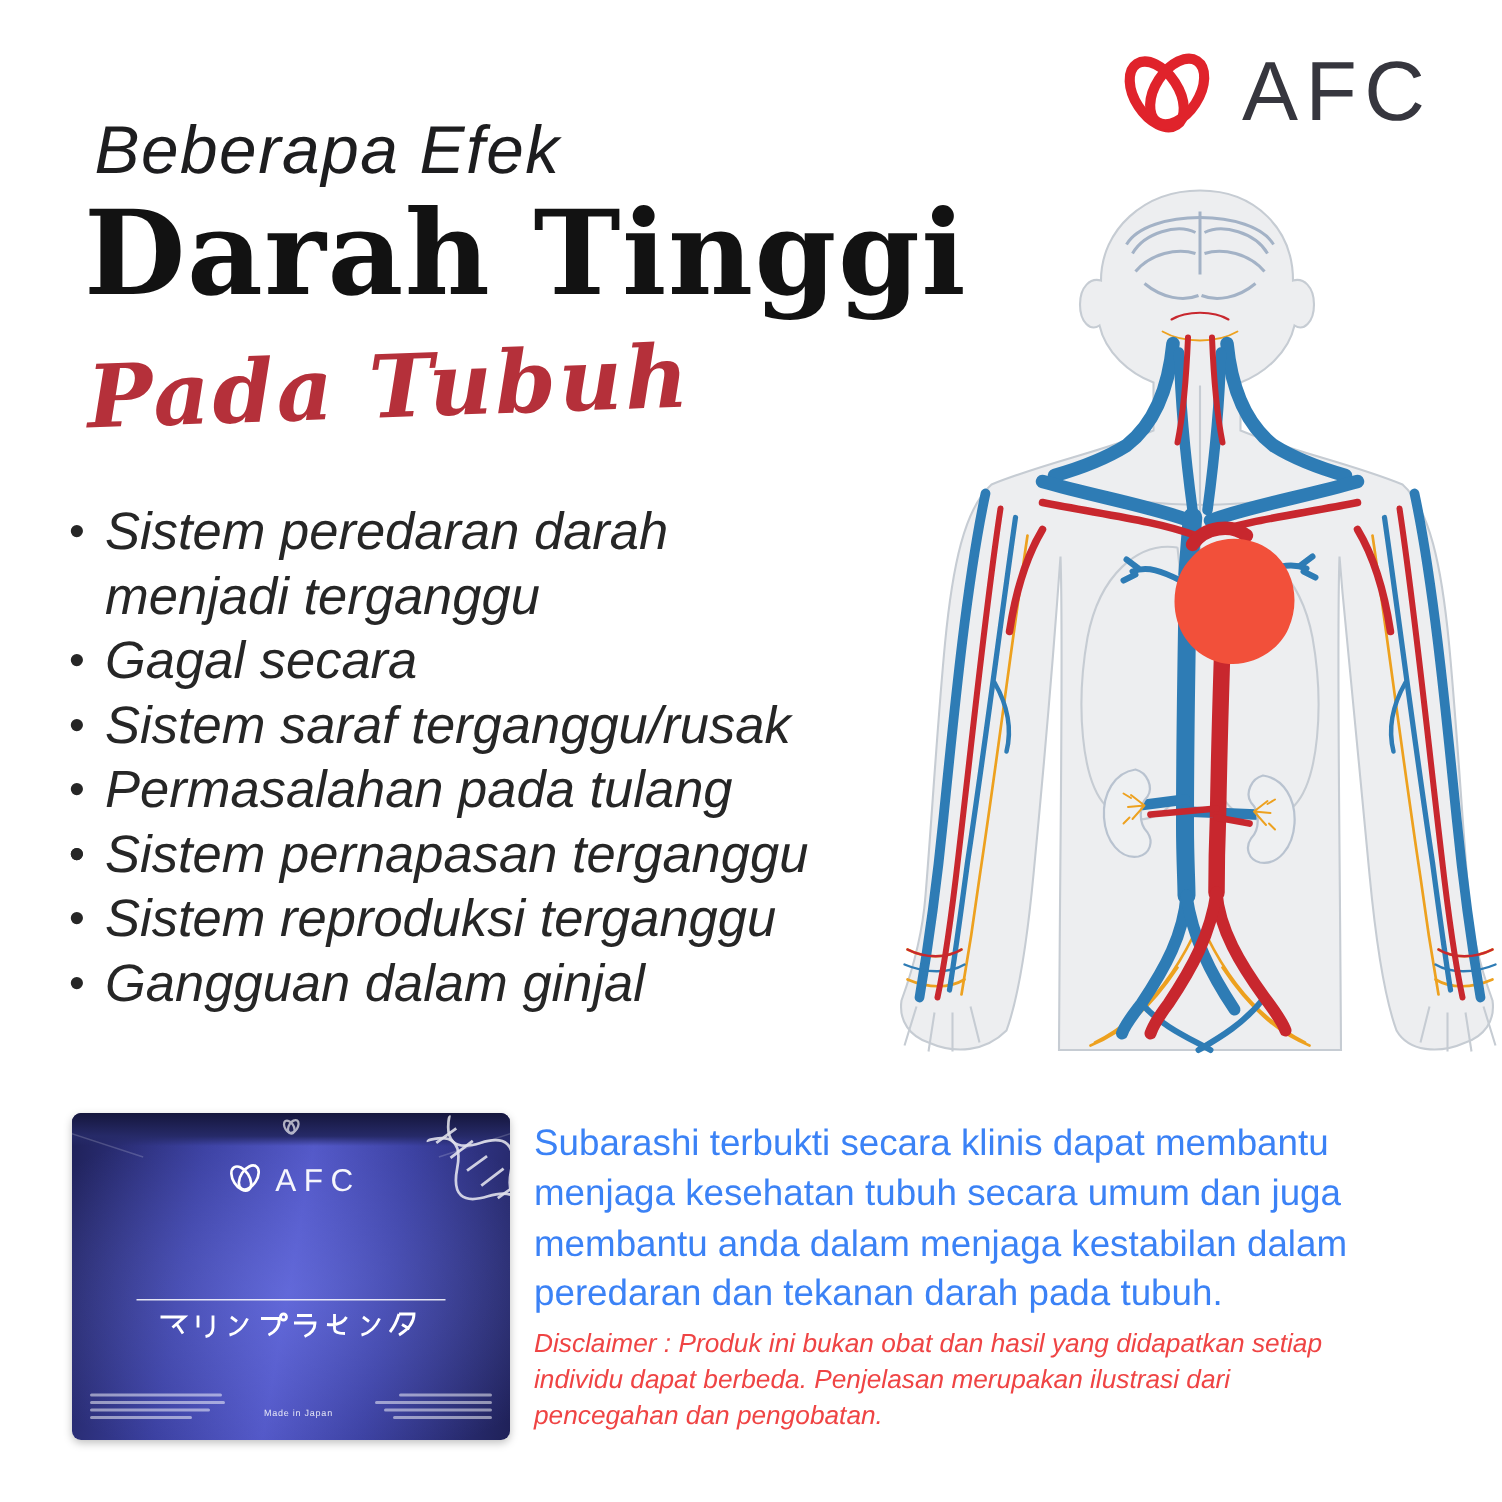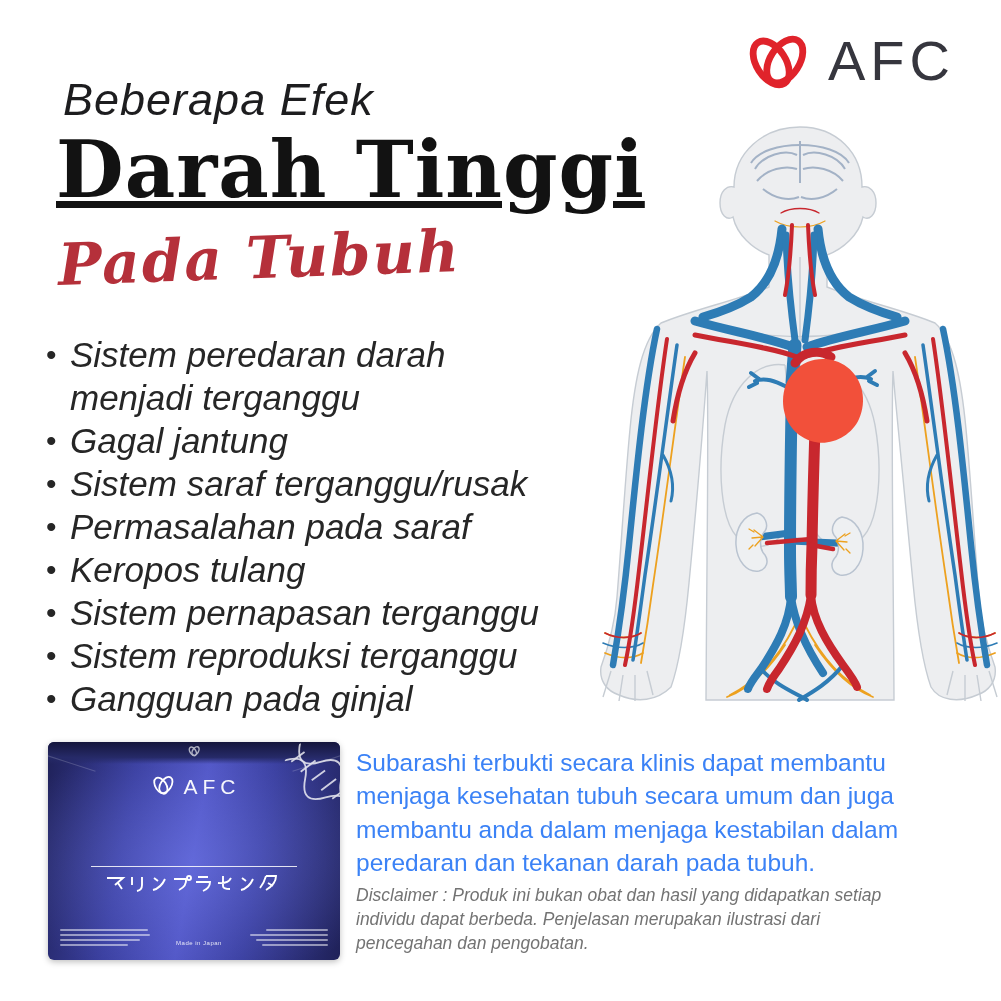--- a/index.html
+++ b/index.html
@@ -7,21 +7,21 @@
           font-family:"Liberation Sans",sans-serif;}
 
   
   .brand{position:absolute;top:26px;right:44px;display:flex;align-items:center;gap:10px;}
   .brand svg{display:block;}
   .brand-text{font-size:56px;font-weight:500;letter-spacing:5px;color:var(--brand_text);line-height:1;}
 
   
   .kicker{position:absolute;left:63px;top:74px;font-size:45px;letter-spacing:1px;color:var(--ink);font-style:italic;}
   .title{position:absolute;left:56px;top:124px;font-family:"DejaVu Serif",serif;font-weight:bold;
-         font-size:78px;color:#121212;letter-spacing:1px;text-decoration:underline;}
+         font-size:78px;color:#121212;letter-spacing:1px;}
   .subtitle{position:absolute;left:58px;top:224px;font-family:"DejaVu Serif",serif;
             font-style:italic;font-weight:bold;font-size:58px;color:var(--accent_red);
             transform:rotate(-2deg);letter-spacing:2px;}
 
   
   .effects{position:absolute;left:46px;top:333px;width:540px;list-style:none;margin:0;padding:0;}
   .effects li{position:relative;padding-left:24px;font-size:35px;line-height:43px;color:#262626;}
   .effects .bullet{position:absolute;left:0;top:0;font-size:30px;}
   .effect-text{white-space:pre-line;font-style:italic;}
 
@@ -63,21 +63,21 @@
   .fineprint{position:absolute;bottom:14px;left:12px;right:12px;display:flex;
              justify-content:space-between;align-items:flex-end;}
   .fp-lines div{height:2px;background:rgba(255,255,255,.5);margin-top:3px;border-radius:1px;filter:blur(.3px);}
   .fp-center{font-size:6px;color:rgba(255,255,255,.85);filter:blur(.4px);letter-spacing:.5px;}
   .fp-right div{margin-left:auto;}
 
   
   .description{position:absolute;left:356px;top:746px;width:615px;font-size:24.5px;
                line-height:1.36;color:#3b82f6;}
   .disclaimer{position:absolute;left:356px;top:884px;width:565px;font-size:17.5px;font-style:italic;
-              line-height:1.36;color:#737373;}
+              line-height:1.36;color:#ef4444;}
 
   .sr-only{position:absolute;width:1px;height:1px;overflow:hidden;clip:rect(0 0 0 0);white-space:nowrap;}
 </style>
 </head>
 <body>
 
 <div class="canvas">
 
   <div class="brand">
     <span>
@@ -91,27 +91,27 @@
     <span class="brand-text">AFC</span>
   </div>
 
   <div class="kicker">Beberapa Efek</div>
   <div class="title">Darah Tinggi</div>
   <div class="subtitle">Pada Tubuh</div>
 
   <ul class="effects">
     <li><span class="bullet">•</span><span class="effect-text">Sistem peredaran darah
 menjadi terganggu</span></li>
-    <li><span class="bullet">•</span><span class="effect-text">Gagal jantung</span></li>
+    <li><span class="bullet">•</span><span class="effect-text">Gagal secara</span></li>
     <li><span class="bullet">•</span><span class="effect-text">Sistem saraf terganggu/rusak</span></li>
-    <li><span class="bullet">•</span><span class="effect-text">Permasalahan pada saraf</span></li>
-    <li><span class="bullet">•</span><span class="effect-text">Keropos tulang</span></li>
+    <li><span class="bullet">•</span><span class="effect-text">Permasalahan pada tulang</span></li>
+    <li><span class="bullet">•</span></li>
     <li><span class="bullet">•</span><span class="effect-text">Sistem pernapasan terganggu</span></li>
     <li><span class="bullet">•</span><span class="effect-text">Sistem reproduksi terganggu</span></li>
-    <li><span class="bullet">•</span><span class="effect-text">Gangguan pada ginjal</span></li>
+    <li><span class="bullet">•</span><span class="effect-text">Gangguan dalam ginjal</span></li>
   </ul>
 
   <div class="figure">
     <svg viewBox="0 0 456 585">
 
       <path class="fill-body" d="M255,2 C292,2 317,28 317,62 C324,60 331,66 331,78 C331,90 324,96 318,92
         C314,110 298,124 282,130 L282,162 C316,176 356,184 390,198 C408,214 416,252 421,304
         C426,356 430,424 434,472 C436,498 442,520 450,542 C452,556 444,566 432,570
         C414,578 394,576 386,562 C378,540 372,500 368,458 C362,396 356,330 350,270
         L348,246 C346,300 348,400 349,575 L161,575 C162,400 164,300 162,246

